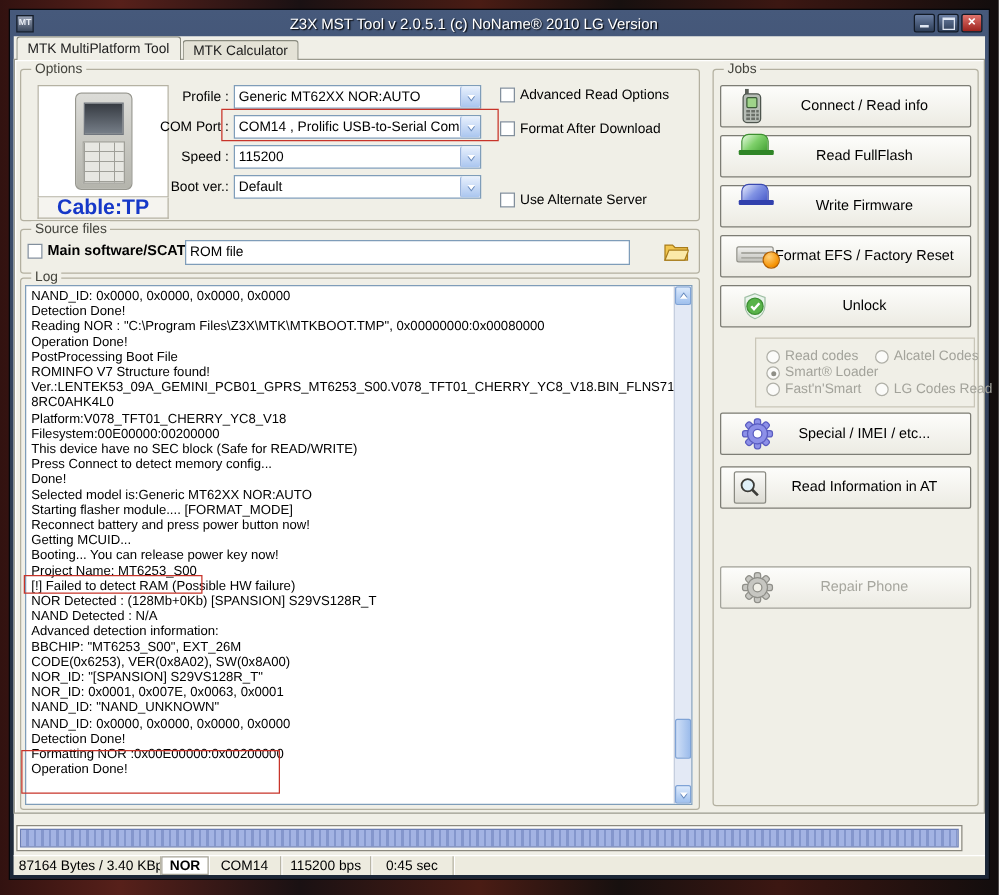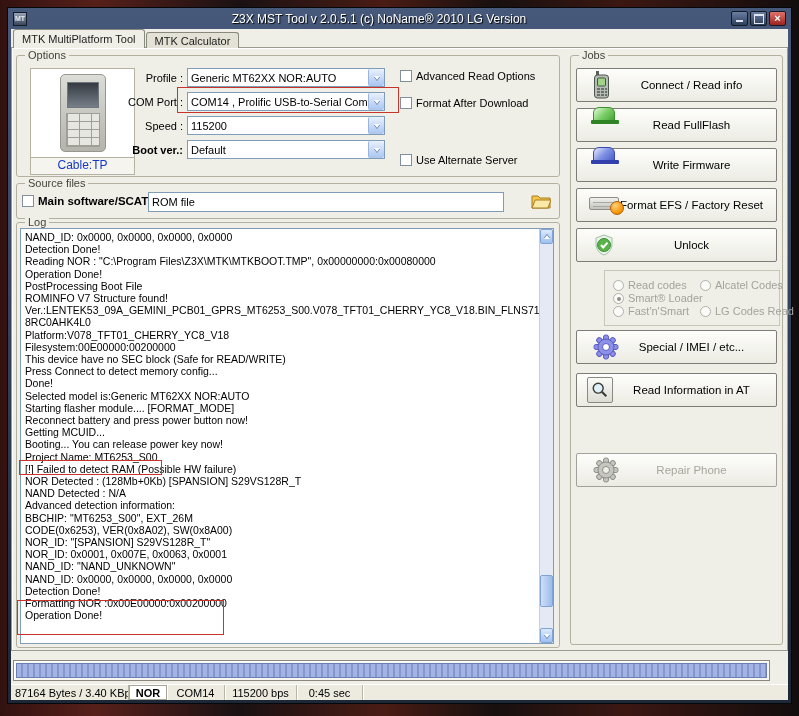--- a/index.html
+++ b/index.html
@@ -39,21 +39,21 @@
   
   .phone-box { position:absolute; left:19px; top:39px; width:105px; height:90px; background:#fff; border:1px solid #b5b2a3; }
   .phone { width:46px; height:78px; background:linear-gradient(#dcdcd8,#b4b4ac); border:1px solid #97978f;
     border-radius:5px; margin:5px auto 0; position:relative; }
   .phone .scr { position:absolute; top:7px; left:6px; right:6px; height:26px;
     background:linear-gradient(#363b42,#767e88); border:1px solid #70767e; }
   .phone .keys { position:absolute; left:5px; right:5px; top:38px; bottom:4px; border:1px solid #9f9f98;
     background:repeating-linear-gradient(0deg,#9f9f98 0 1px,transparent 1px 8px),
                repeating-linear-gradient(90deg,#9f9f98 0 1px,transparent 1px 12px),#e7e7e2; }
   .cable { position:absolute; left:19px; top:129px; width:105px; height:17px; background:#f5f4ef;
-    border:1px solid #b5b2a3; border-top:none; text-align:center; font-weight:normal; font-size:12px;
+    border:1px solid #b5b2a3; border-top:none; text-align:center; font-weight:bold; font-size:17px;
     color:var(--cable-text); line-height:15px; }
   .opt-label { position:absolute; left:60px; width:112px; text-align:right; font-size:11px; }
   .combo { position:absolute; left:176px; width:198px; height:19px; background:#fff; border:1px solid #7f9db9;
     display:flex; align-items:center; }
   .combo .val { flex:1; font-size:11px; padding-left:3px; white-space:nowrap; overflow:hidden; }
   .combo .btn { width:16px; height:17px; background:linear-gradient(#e9f1fd,#a9c5ef); border-left:1px solid #9ab4dd;
     border-radius:2px; display:flex; align-items:center; justify-content:center; flex:0 0 16px; }
   .tri-down { width:0; height:0; border-left:3.5px solid transparent; border-right:3.5px solid transparent;
     border-top:4.5px solid #fff; filter:drop-shadow(0 1px 0 #4a72ad); }
   .tri-up { width:0; height:0; border-left:3.5px solid transparent; border-right:3.5px solid transparent;
@@ -163,21 +163,21 @@
           <i class="tri-down"></i>
         </span>
     </div>
     <span class="opt-label" style="top:91px;">Speed :</span>
     <div class="combo" style="top:87px;">
       <span class="val">115200</span>
       <span class="btn">
           <i class="tri-down"></i>
         </span>
     </div>
-    <span class="opt-label" style="top:115px;font-weight:bold;">Boot ver.:</span>
+    <span class="opt-label" style="top:115px;">Boot ver.:</span>
     <div class="combo" style="top:111px;">
       <span class="val">Default</span>
       <span class="btn">
           <i class="tri-down"></i>
         </span>
     </div>
 
     <div class="cb-row" style="left:389px;top:41px;">
       <span class="cb"></span>
       <span>Advanced Read Options</span>

